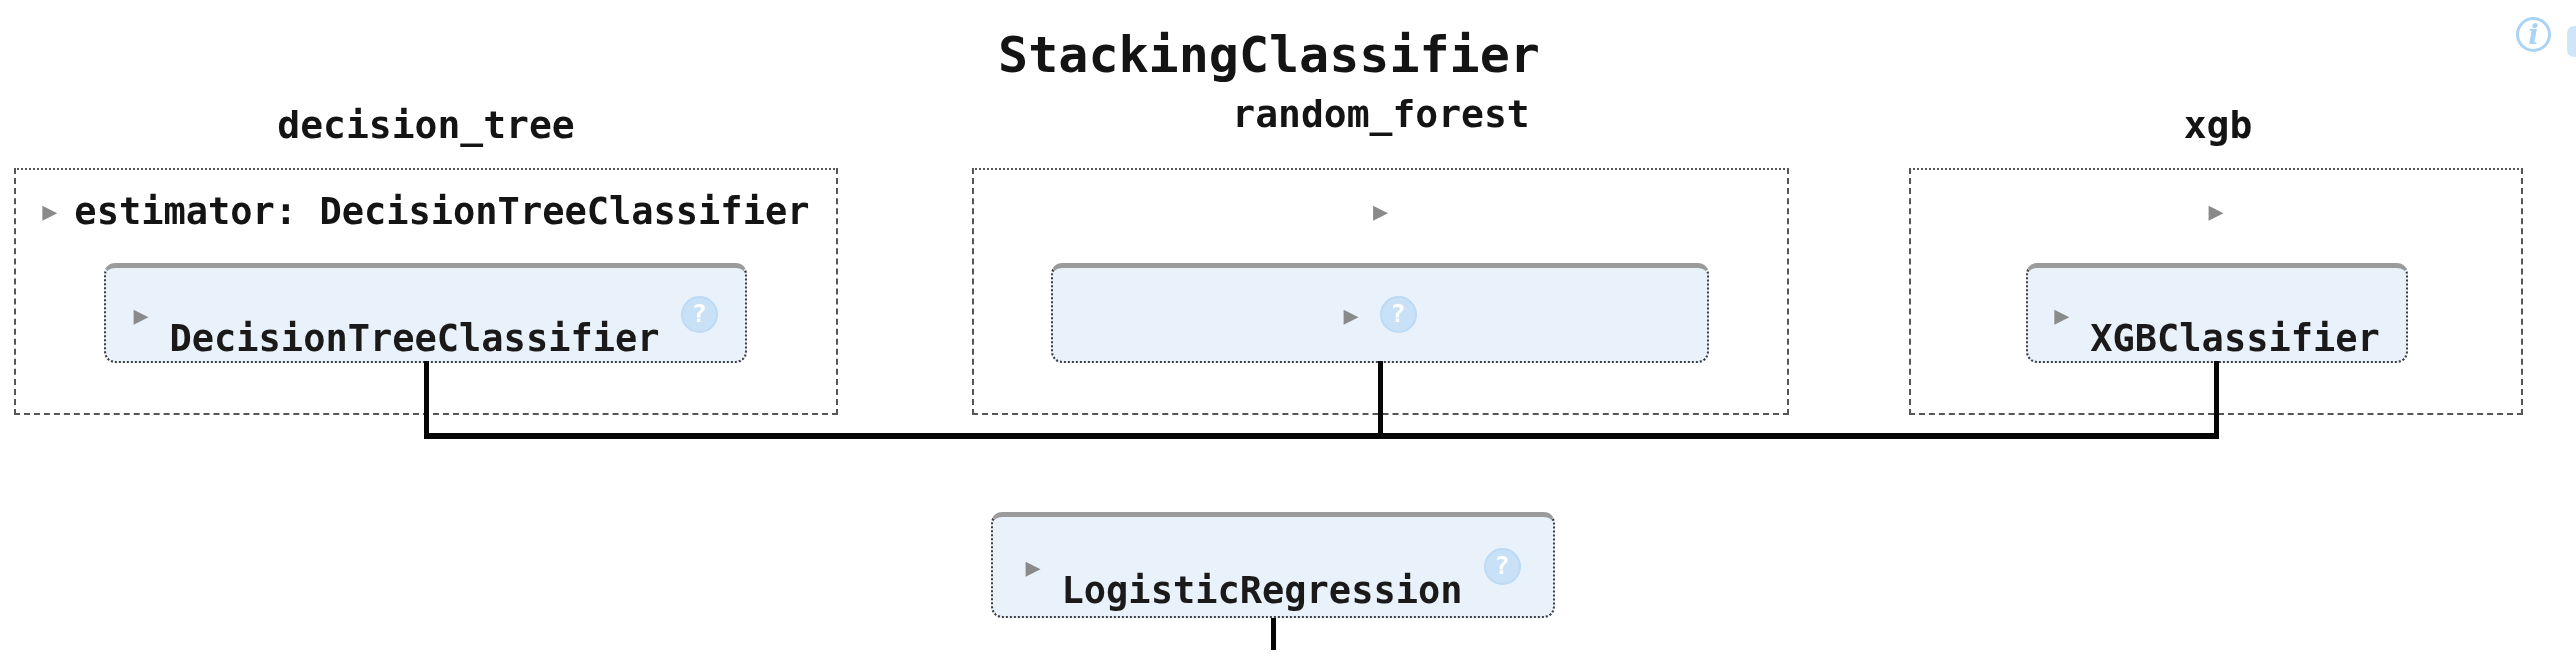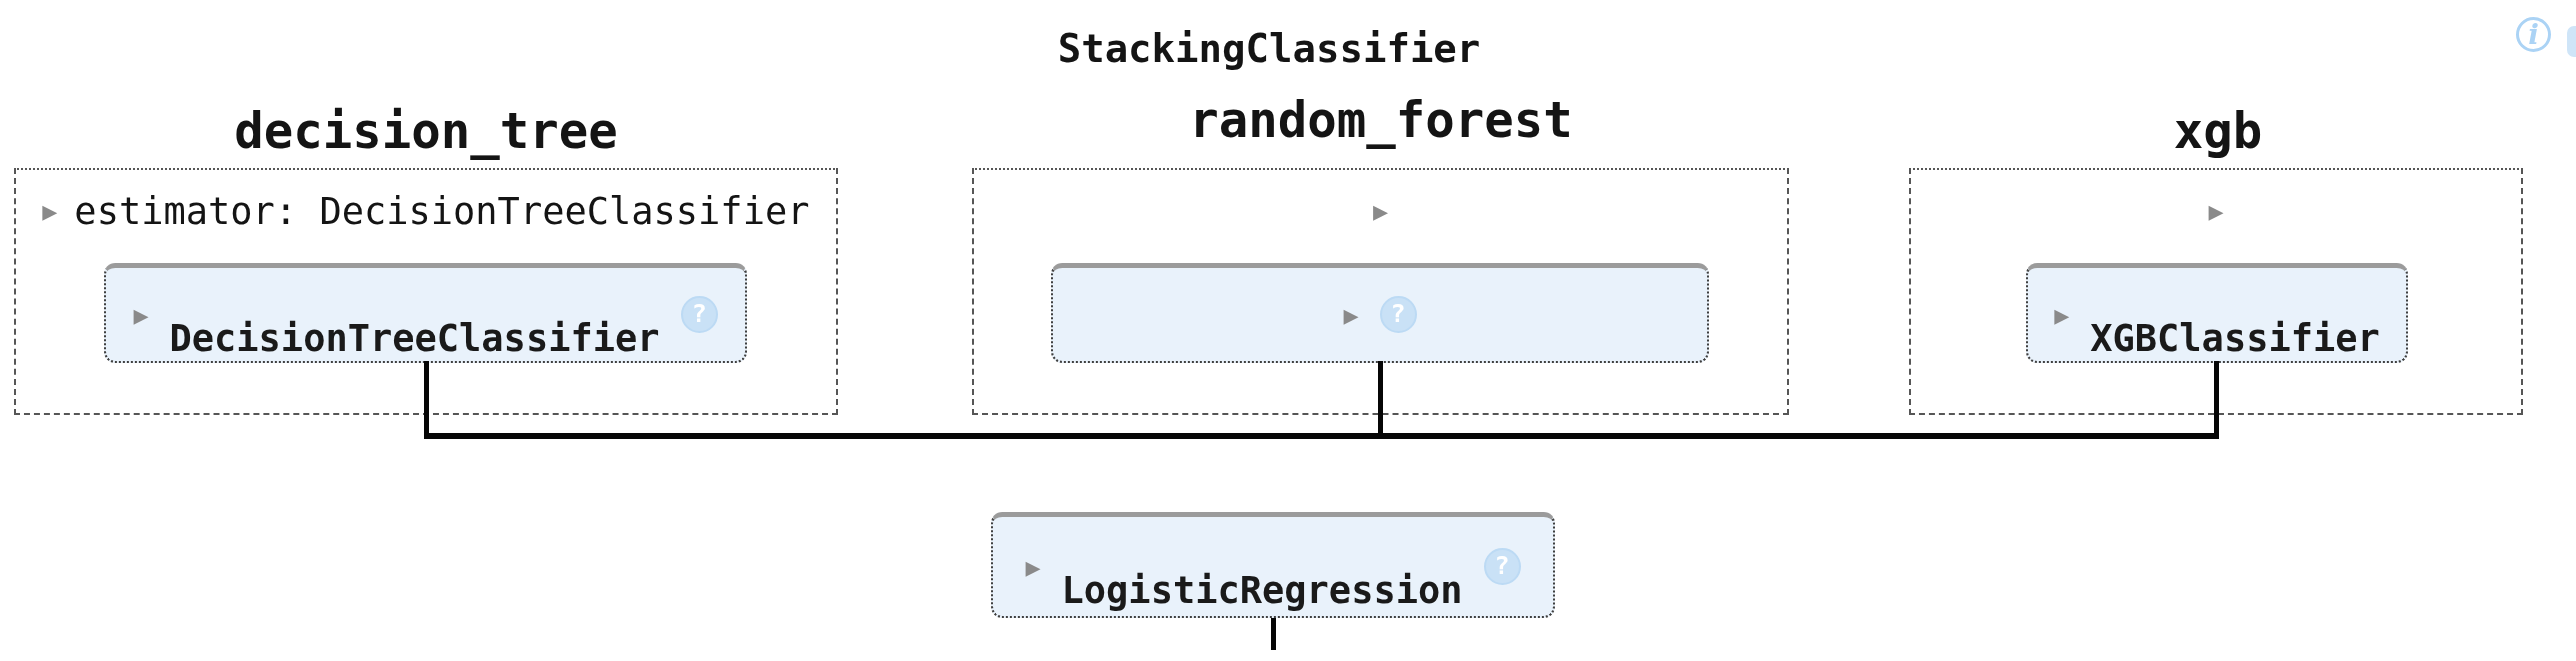--- a/index.html
+++ b/index.html
@@ -7,25 +7,25 @@
     position:relative;
     width:2576px;height:661px;
     background:#ffffff;
     font-family:"DejaVu Sans Mono","Liberation Mono",monospace;
     color:#141414;
     overflow:hidden;
   }
   
   .diagram-title{
     position:absolute;top:25.5px;left:1269px;transform:translateX(-50%);
-    font-size:39px;font-weight:700;white-space:nowrap;
+    font-size:50px;font-weight:700;white-space:nowrap;
   }
   .col-label,.final-label{
     position:absolute;transform:translateX(-50%);
-    font-size:49px;font-weight:700;white-space:nowrap;
+    font-size:38px;font-weight:700;white-space:nowrap;
   }
   
   .info-icon{
     position:absolute;top:17px;left:2516px;width:35px;height:35px;
     border:3.5px solid #abd3f5;border-radius:50%;
     display:flex;align-items:center;justify-content:center;
     color:#abd3f5;font-family:"DejaVu Serif","Liberation Serif",serif;
     font-size:28px;font-weight:700;font-style:italic;line-height:1;
     background:#ffffff;box-sizing:border-box;
   }
@@ -36,21 +36,21 @@
   
   .group-box{
     position:absolute;top:168px;height:247px;box-sizing:border-box;
     border:2.8px dashed #565656;border-top-style:dotted;
     background:#ffffff;
   }
   .est-row{
     position:absolute;top:180px;height:62px;display:flex;
     align-items:center;justify-content:center;gap:17px;white-space:nowrap;
   }
-  .est-row .row-text{font-size:37px;font-weight:400;text-align:center;}
+  .est-row .row-text{font-size:37px;font-weight:700;text-align:center;}
   .arrow{
     color:#8a8a8a;font-size:30px;line-height:1;flex:0 0 auto;
     font-family:"DejaVu Sans","Liberation Sans",sans-serif;
   }
   
   .est-btn{
     position:absolute;box-sizing:border-box;
     background:#e9f2fb;
     border:2.1px dotted #3f3f3f;border-top:5px solid #9b9b9b;
     border-radius:11.3px;

